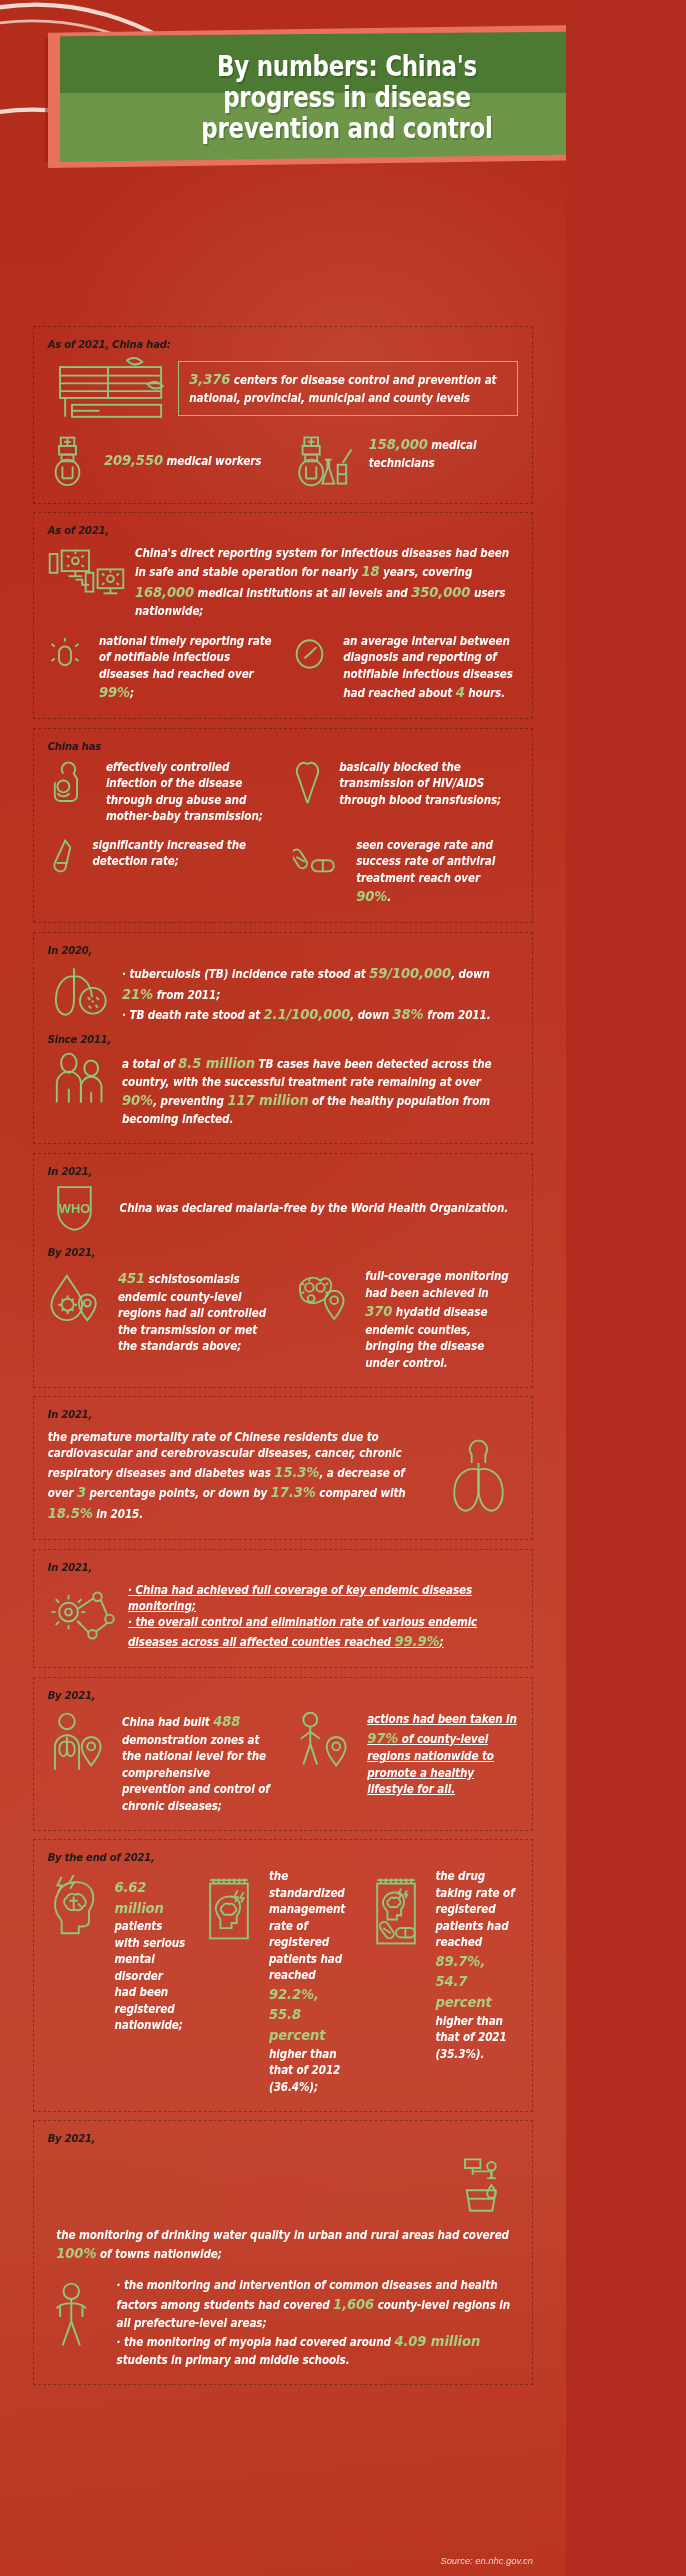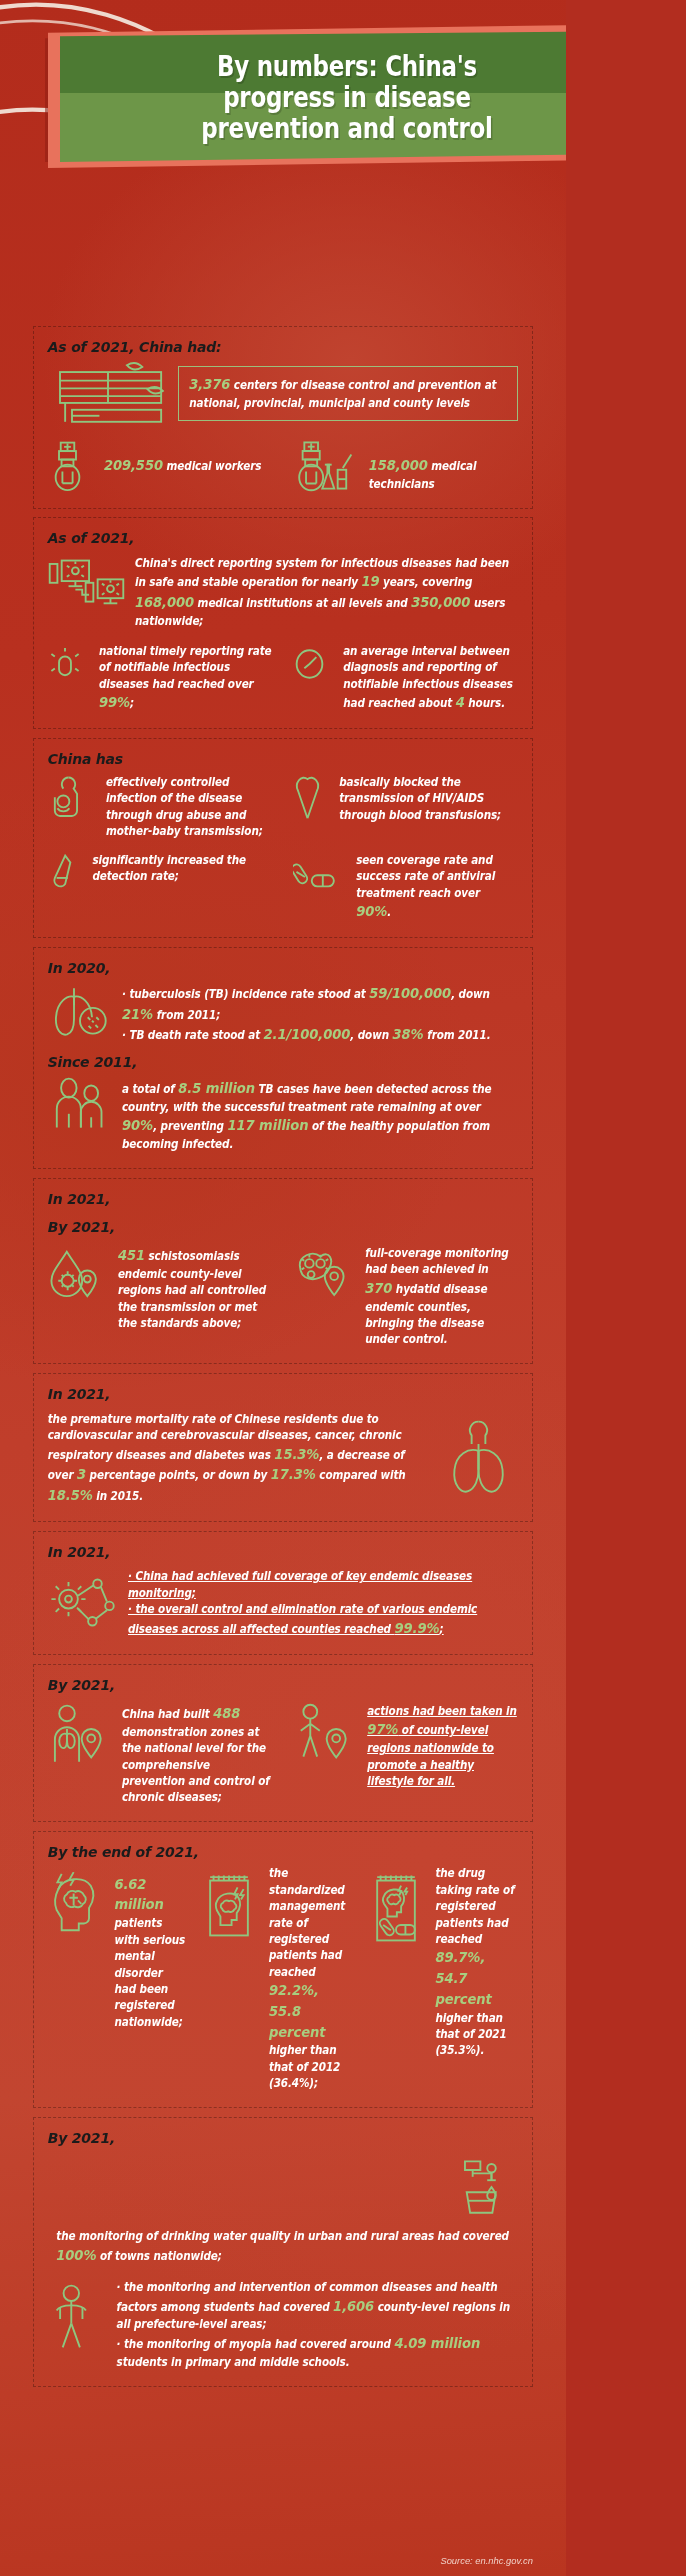--- a/index.html
+++ b/index.html
@@ -62,21 +62,21 @@
   
   .sec {
     position: relative;
     margin: 0 33px 8.6px 33px;
     border: 0.9px dashed rgba(0,0,0,.28);
     padding: 12px 13.7px 15.5px 13.7px;
   }
   .sec-label {
     font-family: "DejaVu Sans", "Liberation Sans", sans-serif;
     font-weight: bold; font-style: italic;
-    font-size: 14px; color: #1b1b1b;
+    font-size: 10px; color: #1b1b1b;
     margin-bottom: 5.2px;
     letter-spacing: -0.2px;
   }
   .body-txt {
     font-family: "DejaVu Sans Condensed", "Liberation Sans Narrow", "Liberation Sans", sans-serif;
     font-weight: bold; font-style: italic;
     color: #ffffff;
     font-size: 11.6px;
     line-height: 1.42;
     letter-spacing: -0.1px;
@@ -157,21 +157,21 @@
             <rect x="16" y="24" width="14" height="8"></rect>
             <ellipse cx="23" cy="45" rx="14" ry="15"></ellipse>
             <path d="M17 38 v14 M29 38 v14 M17 52 h12"></path>
           </svg>
         </div>
         <div class="body-txt" style="margin-left:6.9px;">
           <span class="hl-big">209,550</span>
           <span>medical workers</span>
         </div>
       </div>
-      <div class="row col" style="align-items:flex-end;">
+      <div class="row col" style="align-items:flex-start;">
         <div class="icon">
           <svg width="62" height="53" viewBox="0 0 72 62" fill="none" stroke="#8ec67f" stroke-width="2.2">
             <rect x="13" y="4" width="16" height="10"></rect>
               <line x1="21" y1="5" x2="21" y2="13"></line>
               <line x1="17" y1="9" x2="25" y2="9"></line>
             <rect x="11" y="14" width="20" height="10"></rect>
             <rect x="14" y="24" width="14" height="8"></rect>
             <ellipse cx="21" cy="45" rx="14" ry="15"></ellipse>
             <path d="M15 38 v14 M27 38 v14 M15 52 h12"></path>
             <path d="M40 30 v10 L34 58 h14 L42 40 V30z"></path>
@@ -203,21 +203,21 @@
           <rect x="44" y="30" width="9" height="22"></rect>
           <rect x="58" y="26" width="30" height="22"></rect>
           <circle cx="73" cy="37" r="4"></circle>
             <path d="M73 30 v-3 M66 33 l-3 -2 M80 33 l3 -2 M66 42 l-3 2 M80 42 l3 2"></path>
           <line x1="73" y1="48" x2="73" y2="54"></line>
             <line x1="65" y1="54" x2="81" y2="54"></line>
           <path d="M32 38 h8 v6 h8"></path>
         </svg>
       </div>
       <div class="body-txt col" style="padding-top:3.4px;">
-        <span>China's direct reporting system for infectious diseases had been in safe and stable operation for nearly </span><span class="hl-big">19</span><span> years, covering </span><span class="hl-big">168,000</span><span> medical institutions at all levels and </span><span class="hl-big">350,000</span><span> users nationwide;</span>
+        <span>China's direct reporting system for infectious diseases had been in safe and stable operation for nearly </span><span class="hl-big">18</span><span> years, covering </span><span class="hl-big">168,000</span><span> medical institutions at all levels and </span><span class="hl-big">350,000</span><span> users nationwide;</span>
       </div>
     </div>
     <div class="row gap2" style="margin-top:13.7px;">
       <div class="row col">
         <div class="icon" style="padding-top:3.4px;">
           <svg width="34" height="38" viewBox="0 0 40 44" fill="none" stroke="#8ec67f" stroke-width="2.2">
             <rect x="13" y="12" width="14" height="22" rx="7"></rect>
             <path d="M20 6 v-4 M8 12 l-4 -3 M32 12 l4 -3 M8 26 l-4 3 M32 26 l4 3"></path>
           </svg>
         </div>
@@ -322,20 +322,29 @@
         </svg>
       </div>
       <div class="body-txt col" style="padding-top:3.4px;">
         <span>a total of </span><span class="hl-big">8.5 million</span><span> TB cases have been detected across the country, with the successful treatment rate remaining at over </span><span class="hl-big">90%</span><span>, preventing </span><span class="hl-big">117 million</span><span> of the healthy population from becoming infected.</span>
       </div>
     </div>
   </div>
 
   <div class="sec">
     <div class="sec-label">In 2021,</div>
+    <div class="row" style="align-items:center;">
+      <div class="icon">
+        <svg width="53" height="53" viewBox="0 0 62 62" fill="none" stroke="#8ec67f" stroke-width="2.2">
+          <path d="M12 6 h38 v30 a22 22 0 0 1 -19 20 a22 22 0 0 1 -19 -20 z"></path>
+          <text x="31" y="36" font-family="Liberation Sans, sans-serif" font-size="15" font-weight="bold" fill="#8ec67f" stroke="none" text-anchor="middle">WHO</text>
+        </svg>
+      </div>
+      <div class="body-txt col" style="margin-left:8.6px;">China was declared malaria-free by the World Health Organization.</div>
+    </div>
 
     <div class="sec-label" style="margin-top:12px;">By 2021,</div>
     <div class="row gap2">
       <div class="row col">
         <div class="icon" style="padding-top:8.6px;">
           <svg width="53" height="57" viewBox="0 0 62 66" fill="none" stroke="#8ec67f" stroke-width="2.2">
             <path d="M22 4 C12 20, 4 28, 4 38 a18 18 0 0 0 36 0 c0 -10 -8 -18 -18 -34z"></path>
             <circle cx="23" cy="38" r="7"></circle>
             <path d="M23 27 v4 M23 45 v4 M12 38 h4 M30 38 h4 M16 31 l3 3 M30 31 l-3 3 M16 45 l3 -3 M30 45 l-3 -3"></path>
             <path d="M46 26 a10 10 0 0 1 10 10 c0 8 -10 20 -10 20 s-10 -12 -10 -20 a10 10 0 0 1 10 -10z"></path>

